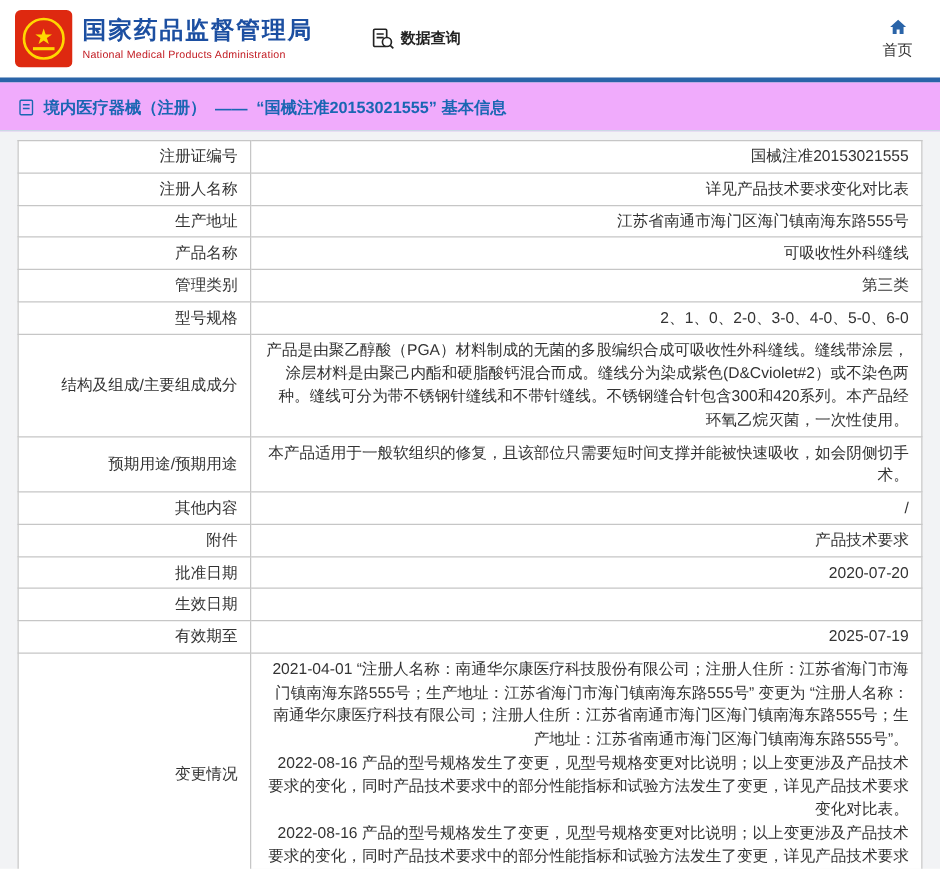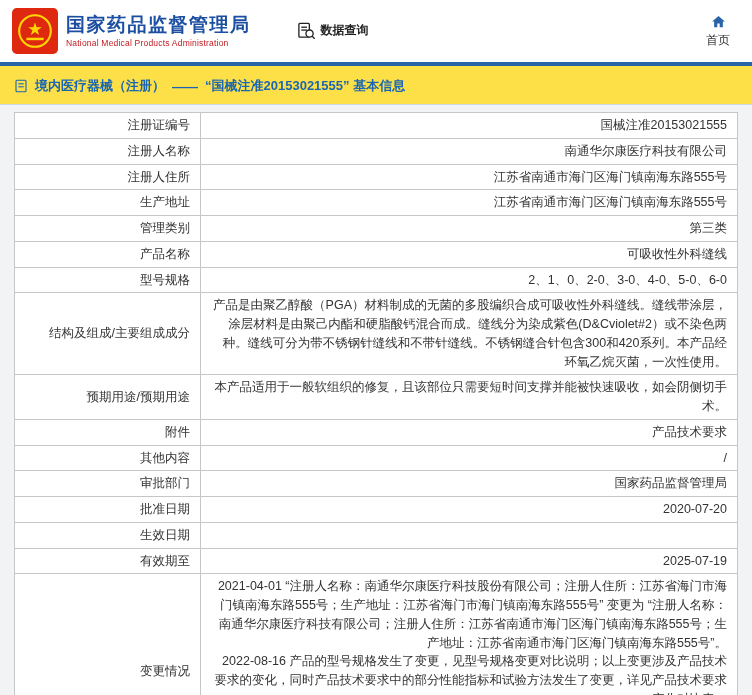--- a/index.html
+++ b/index.html
@@ -68,21 +68,21 @@
   
   .breadcrumb {
     display: flex;
     align-items: center;
     gap: 7px;
     padding: 11px 14px 9px 14px;
     font-size: 13px;
     font-weight: bold;
     color: #1a66b3;
     border-bottom: 1px solid #ccd8e5;
-    background: #fde047;
+    background: #f0abfc;
   }
   .breadcrumb svg { display: block; }
 
   
   .table-wrap { padding: 7px 14px 10px 14px; }
   table.info-table {
     width: 100%;
     border-collapse: collapse;
     background: #ffffff;
     font-size: 12.5px;
@@ -165,61 +165,53 @@
 
 <div class="table-wrap">
   <table class="info-table">
     <tbody>
       <tr>
         <th>注册证编号</th>
         <td class="value">国械注准20153021555</td>
       </tr>
       <tr>
         <th>注册人名称</th>
-        <td class="value">南通华尔康医疗科技有限公司</td>
-      </tr>
-      <tr>
-        <th>注册人住所</th>
-        <td class="value">江苏省南通市海门区海门镇南海东路555号</td>
+        <td class="value">详见产品技术要求变化对比表</td>
       </tr>
       <tr>
         <th>生产地址</th>
         <td class="value">江苏省南通市海门区海门镇南海东路555号</td>
       </tr>
       <tr>
+        <th>产品名称</th>
+        <td class="value">可吸收性外科缝线</td>
+      </tr>
+      <tr>
         <th>管理类别</th>
         <td class="value">第三类</td>
       </tr>
       <tr>
-        <th>产品名称</th>
-        <td class="value">可吸收性外科缝线</td>
-      </tr>
-      <tr>
         <th>型号规格</th>
         <td class="value">2、1、0、2-0、3-0、4-0、5-0、6-0</td>
       </tr>
       <tr>
         <th>结构及组成/主要组成成分</th>
         <td class="value">产品是由聚乙醇酸（PGA）材料制成的无菌的多股编织合成可吸收性外科缝线。缝线带涂层，涂层材料是由聚己内酯和硬脂酸钙混合而成。缝线分为染成紫色(D&amp;Cviolet#2）或不染色两种。缝线可分为带不锈钢针缝线和不带针缝线。不锈钢缝合针包含300和420系列。本产品经环氧乙烷灭菌，一次性使用。</td>
       </tr>
       <tr>
         <th>预期用途/预期用途</th>
         <td class="value">本产品适用于一般软组织的修复，且该部位只需要短时间支撑并能被快速吸收，如会阴侧切手术。</td>
       </tr>
       <tr>
+        <th>其他内容</th>
+        <td class="value">/</td>
+      </tr>
+      <tr>
         <th>附件</th>
         <td class="value">产品技术要求</td>
-      </tr>
-      <tr>
-        <th>其他内容</th>
-        <td class="value">/</td>
-      </tr>
-      <tr>
-        <th>审批部门</th>
-        <td class="value">国家药品监督管理局</td>
       </tr>
       <tr>
         <th>批准日期</th>
         <td class="value">2020-07-20</td>
       </tr>
       <tr>
         <th>生效日期</th>
         <td class="value"></td>
       </tr>
       <tr>

